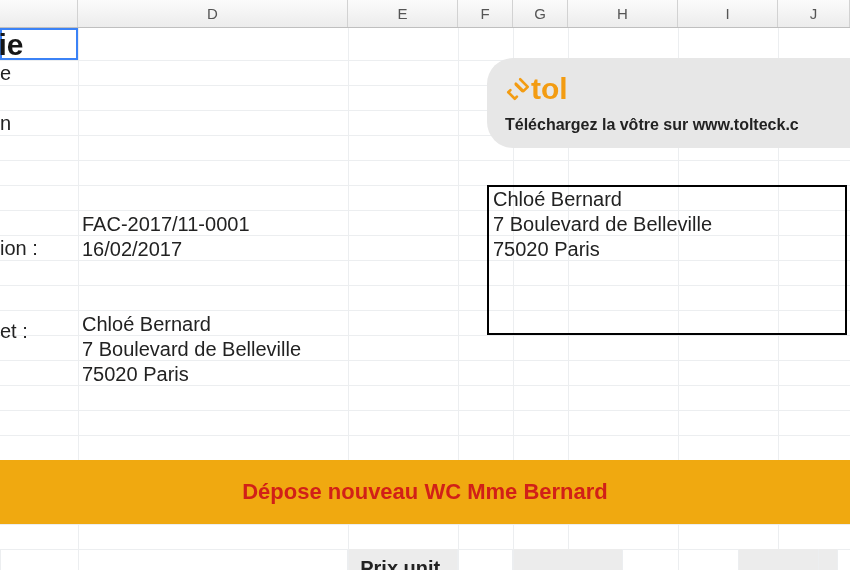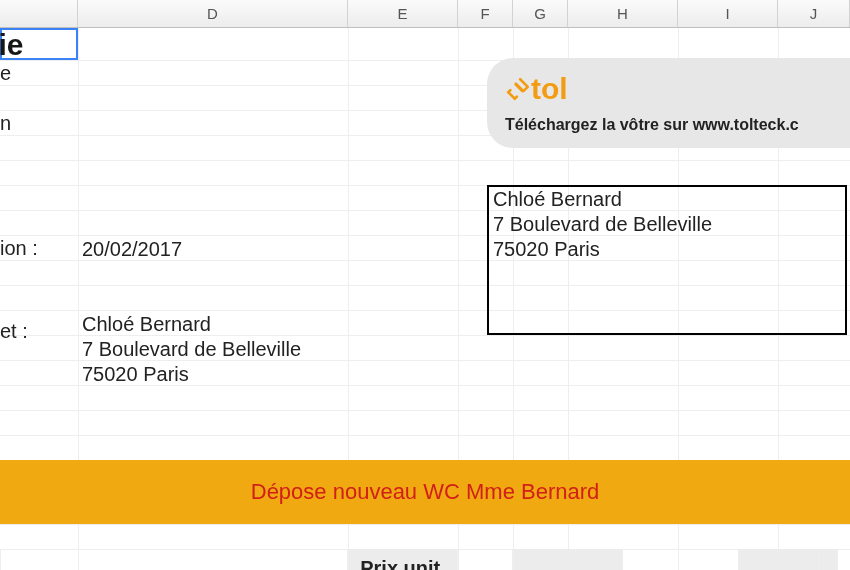--- a/index.html
+++ b/index.html
@@ -85,21 +85,21 @@
   }
 
   
   .banner {
     position: absolute;
     left: 0; right: 0;
     background: #f0a910;
     display: flex; align-items: center; justify-content: center;
   }
   .banner span {
-    color: #d12018; font-size: 22px; font-weight: 400;
+    color: #d12018; font-size: 22px; font-weight: 700;
   }
 
   
   .thead {
     position: absolute; left: 0; right: 0;
     display: flex;
     font-size: 20px; font-weight: 700; color: #222;
   }
   .thead .th {
     display: flex; align-items: center; justify-content: center;
@@ -160,21 +160,22 @@
 
     <div class="active-cell" style="left:0; top:0; width:78px; height:32px" data-name="active-cell"></div>
 
     <div class="title" style="top:0" data-name="company-title">eck Plomberie</div>
 
     <div class="leftlabel" style="top:34px" data-name="address-suffix-label">e</div>
     <div class="leftlabel" style="top:84px" data-name="city-suffix-label">n</div>
     <div class="leftlabel" style="top:209px" data-name="emission-label">ion :</div>
     <div class="leftlabel" style="top:292px" data-name="objet-label">et :</div>
 
-    <div class="cell" style="left:82px; top:209px" data-name="invoice-date">20/02/2017</div>
+    <div class="cell" style="left:82px; top:184px" data-name="invoice-number">FAC-2017/11-0001</div>
+    <div class="cell" style="left:82px; top:209px" data-name="invoice-date">16/02/2017</div>
 
     <div class="cell" style="left:82px; top:284px" data-name="object-name">Chloé Bernard</div>
     <div class="cell" style="left:82px; top:309px" data-name="object-street">7 Boulevard de Belleville</div>
     <div class="cell" style="left:82px; top:334px" data-name="object-city">75020 Paris</div>
 
     <div class="promo" style="left:487px; top:30px; right:-40px" data-name="promo-box">
       <div class="line1">
         <span class="brand" data-name="brand-logo">
           <span class="tools-icon" data-name="tools-icon">
             <svg width="26" height="26" viewBox="0 0 24 24" fill="none" stroke="#f39c12" stroke-width="2.4" stroke-linecap="round" stroke-linejoin="round">

